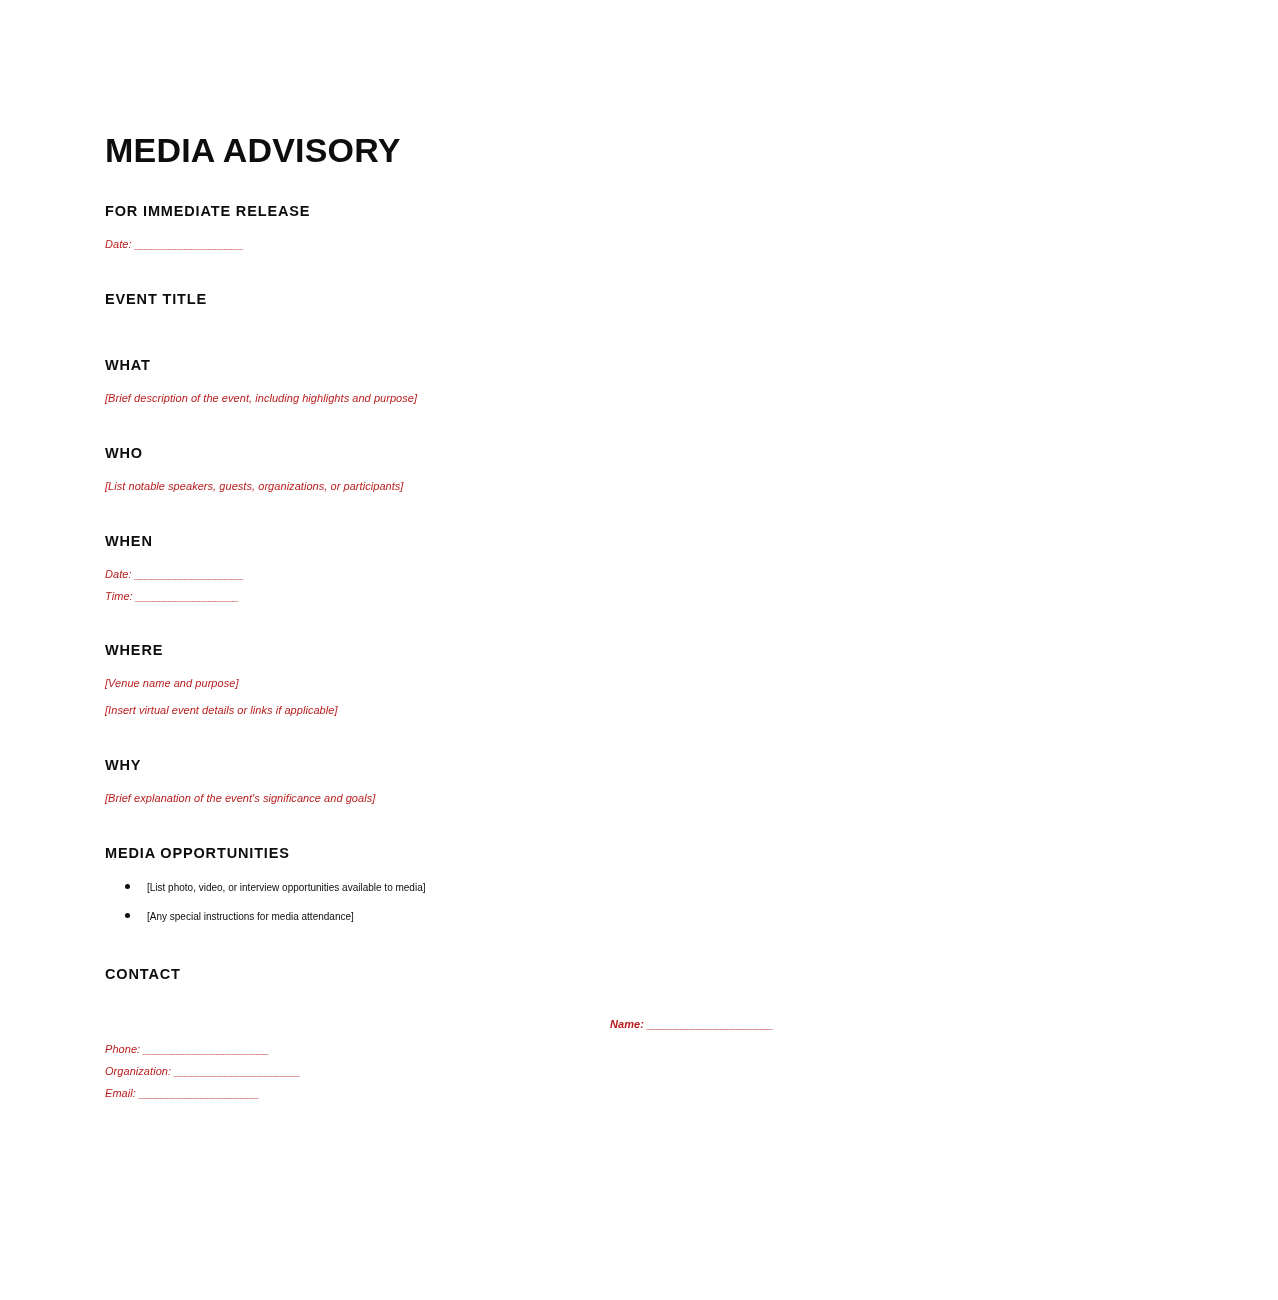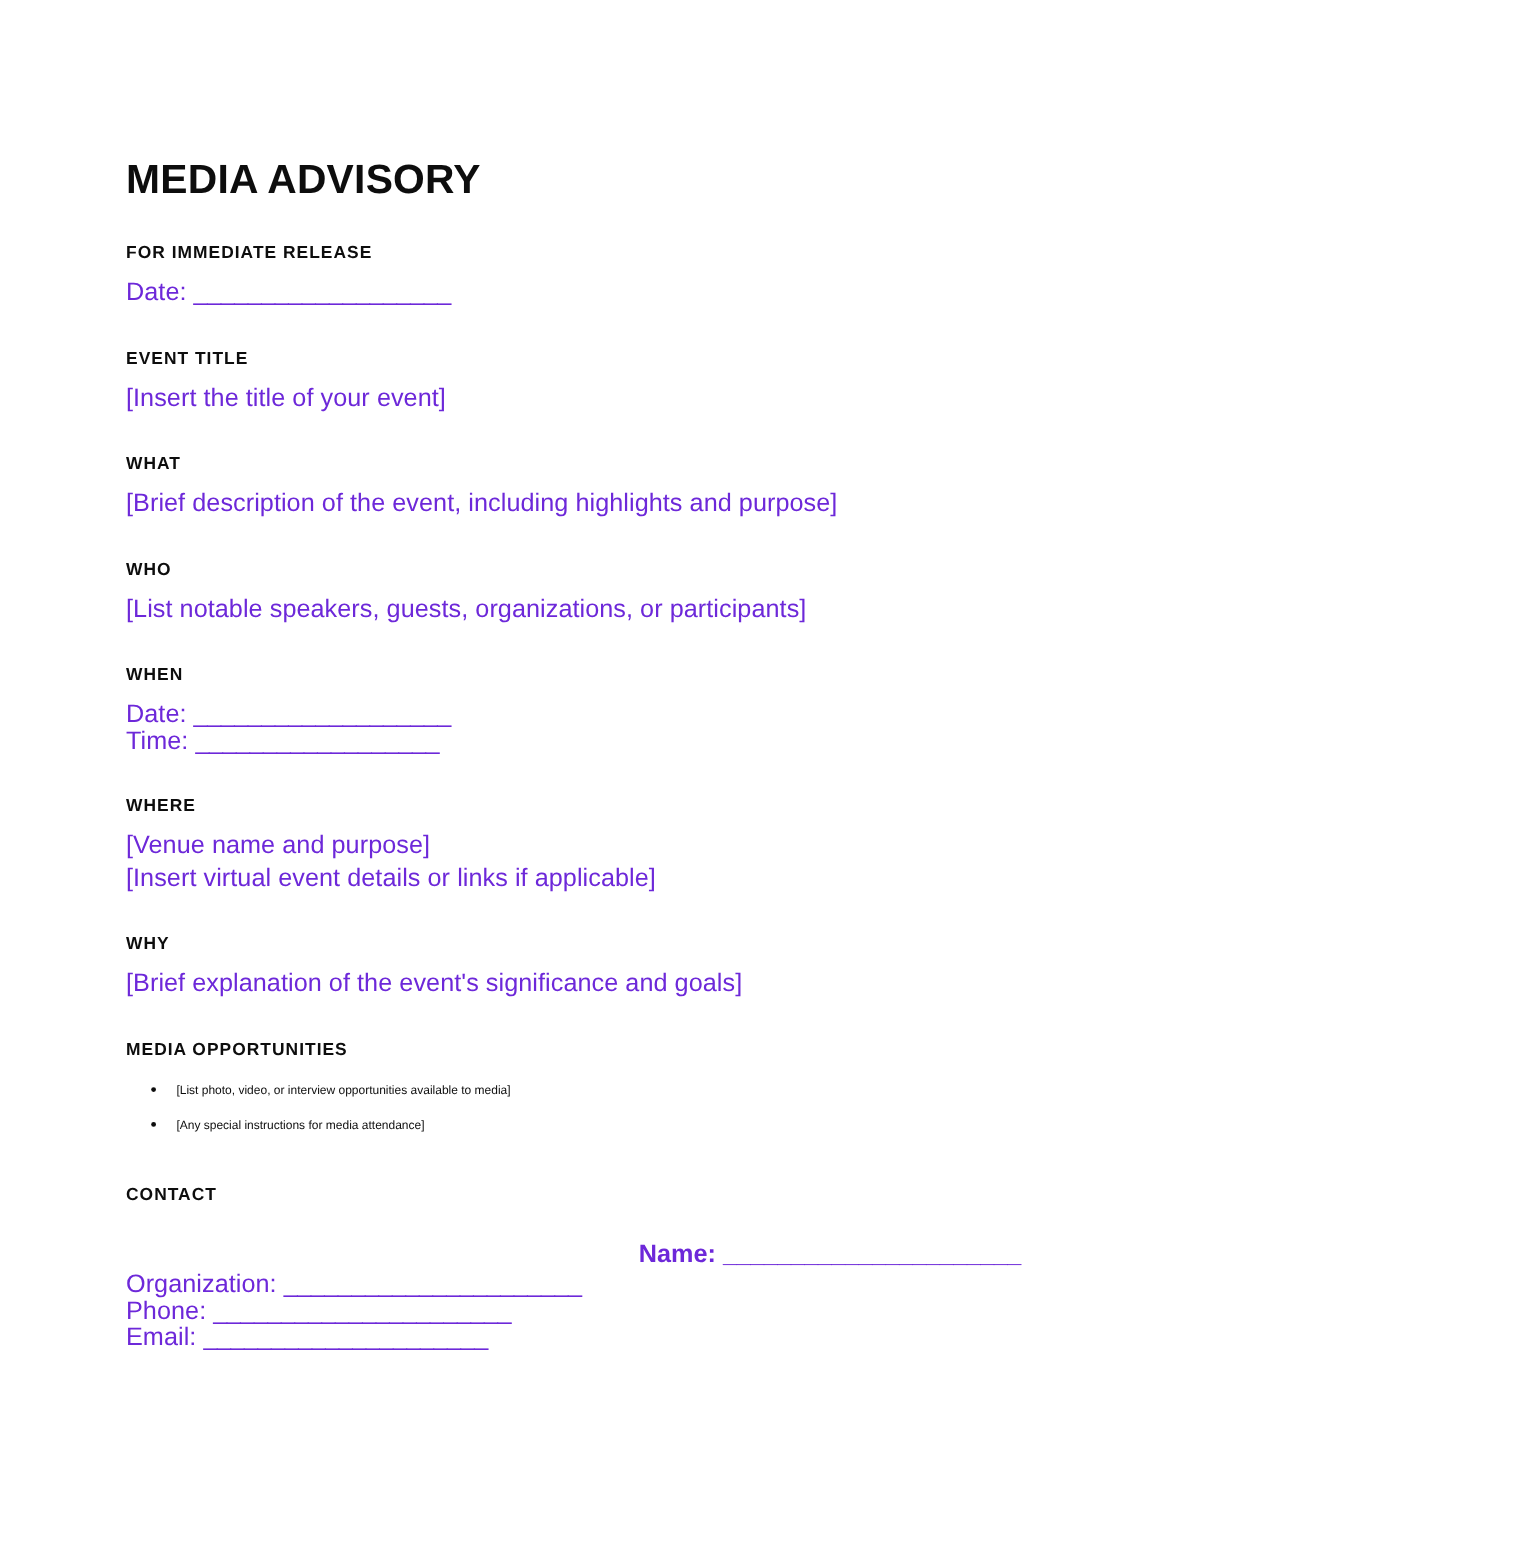--- a/index.html
+++ b/index.html
@@ -44,27 +44,28 @@
     font-size: 14.5px;
     font-weight: bold;
     letter-spacing: 0.85px;
     color: #0d0d0d;
     line-height: 20px;
     margin: 0;
     padding: 0;
   }
 
   .body-line {
-    font-size: 21px;
+    font-size: 11px;
     font-weight: normal;
-    color: #6d28d9;
+    color: #b91c1c;
     line-height: 22px;
     margin: 0;
     padding: 0;
     letter-spacing: 0.05px;
+    font-style: italic;
   }
 
   .body-line.bold-label {
     font-weight: bold;
     text-align: center;
   }
 
   
   .gap-title-to-first { height: 29px; }
   .gap-heading-to-body { height: 12px; }
@@ -106,21 +107,20 @@
     <div class="section-heading">FOR IMMEDIATE RELEASE</div>
     <div class="gap-heading-to-body"></div>
     <div class="body-line"><span>Date: </span><span class="fill">___________________</span></div>
   </div>
 
   <div class="gap-section"></div>
 
   <div class="section">
     <div class="section-heading">EVENT TITLE</div>
     <div class="gap-heading-to-body"></div>
-    <div class="body-line">[Insert the title of your event]</div>
   </div>
 
   <div class="gap-section"></div>
 
   <div class="section">
     <div class="section-heading">WHAT</div>
     <div class="gap-heading-to-body"></div>
     <div class="body-line">[Brief description of the event, including highlights and purpose]</div>
   </div>
 
@@ -170,18 +170,18 @@
     </ul>
   </div>
 
   <div class="gap-section"></div>
 
   <div class="section">
     <div class="section-heading">CONTACT</div>
     <div class="gap-contact-block"></div>
     <div class="body-line bold-label"><span>Name: </span><span class="fill">______________________</span></div>
     <div style="height:3px"></div>
+    <div class="body-line"><span>Phone: </span><span class="fill">______________________</span></div>
     <div class="body-line"><span>Organization: </span><span class="fill">______________________</span></div>
-    <div class="body-line"><span>Phone: </span><span class="fill">______________________</span></div>
     <div class="body-line"><span>Email: </span><span class="fill">_____________________</span></div>
   </div>
 
 </div>
 
 </body></html>

